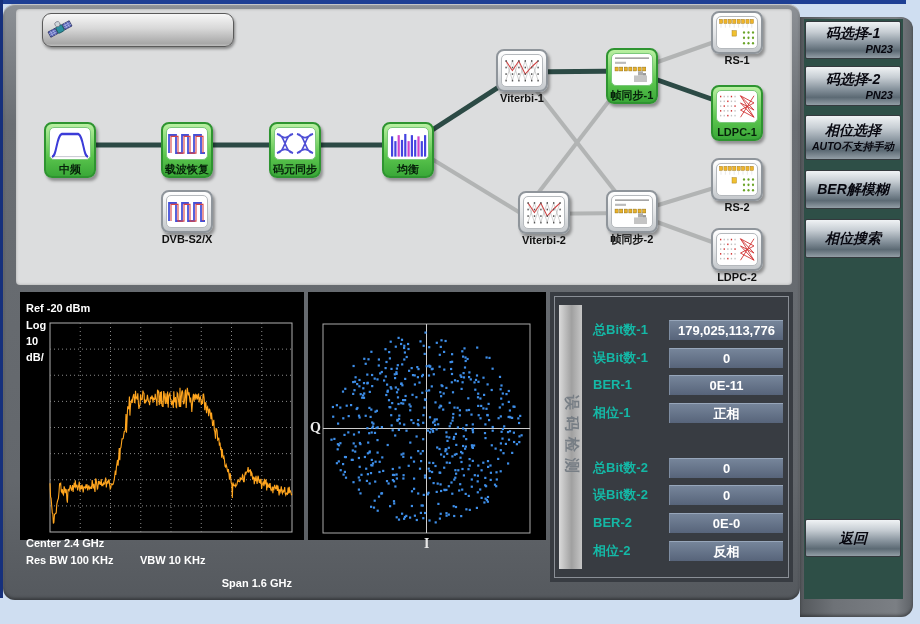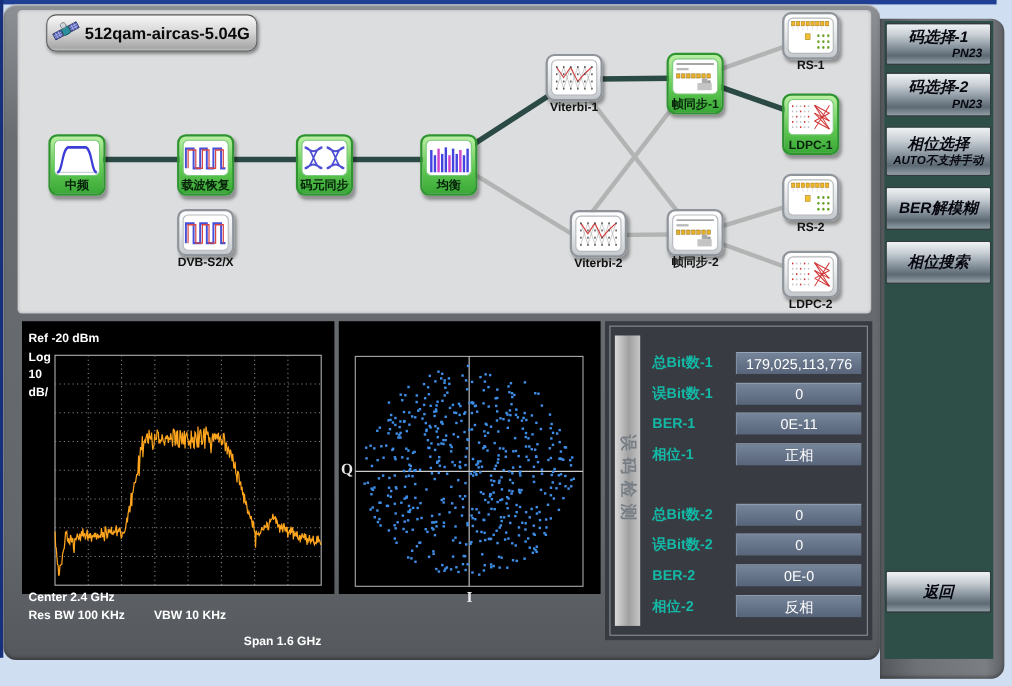--- a/index.html
+++ b/index.html
@@ -41,21 +41,21 @@
 
   .sa-text{position:absolute;color:#fff;font-weight:bold;font-size:11px;white-space:nowrap;}
   .const-label{position:absolute;color:#e8e8e8;font-weight:bold;font-size:14px;font-family:"Liberation Serif",serif;}
 
   .ber-strip{position:absolute;left:9px;top:13px;width:23px;height:264px;
     background:linear-gradient(90deg,#dadada,#a0a0a0 55%,#c6c6c6);}
   .ber-strip span{position:absolute;left:50%;top:50%;transform:translate(-50%,-50%) rotate(90deg);
     white-space:nowrap;font-size:15px;font-weight:bold;color:#777e85;letter-spacing:6px;}
   .ber-label{position:absolute;left:43px;height:20px;line-height:20px;color:#14b8a6;font-weight:bold;font-size:13px;white-space:nowrap;}
   .ber-value{position:absolute;left:119px;width:114px;height:20px;text-align:center;line-height:19px;
-    color:#fff;font-weight:normal;font-size:13px;
+    color:#fff;font-weight:bold;font-size:13px;
     background:linear-gradient(180deg,#76859a,#57647a);border-top:1px solid #97a6ba;border-left:1px solid #7e8da2;}
 
   
   .sidebar{position:absolute;left:800px;top:17px;width:113px;height:600px;
     background:linear-gradient(90deg,#54585c,#6e7277 30%,#7b7f84 85%,#5d6166);
     border-radius:0 12px 12px 0;box-shadow:inset 0 -2px 3px rgba(0,0,0,.35);}
   .sidebar-inner{position:absolute;left:4px;top:2px;width:99px;height:580px;background:#2e4f47;}
   .side-btn{position:absolute;left:1px;width:96px;display:flex;flex-direction:column;justify-content:center;
     background:linear-gradient(180deg,#f0f3f5 0%,#c6cdd3 28%,#87939d 58%,#5c6a74 80%,#939ea6 100%);
     border:1px solid #343a3e;border-radius:2px;color:#07070f;font-weight:bold;font-style:italic;
@@ -418,21 +418,20 @@
         <span id="sat-icon"><svg width="26" height="26" viewBox="0 0 26 26" xmlns="http://www.w3.org/2000/svg">
               <g transform="rotate(-28 13 13)">
                 <rect x="1" y="10" width="8" height="6" fill="#5560b8" stroke="#1a2050" stroke-width="0.6"></rect>
                 <path d="M1 12 H9 M1 14 H9 M3.6 10 V16 M6.3 10 V16" stroke="#c8d0f0" stroke-width="0.5"></path>
                 <rect x="17" y="10" width="8" height="6" fill="#5560b8" stroke="#1a2050" stroke-width="0.6"></rect>
                 <path d="M17 12 H25 M17 14 H25 M19.6 10 V16 M22.3 10 V16" stroke="#c8d0f0" stroke-width="0.5"></path>
                 <rect x="9.5" y="9.5" width="7" height="7" rx="1.5" fill="#2c8f9e" stroke="#10454e" stroke-width="0.7"></rect>
                 <circle cx="13" cy="7.5" r="2.6" fill="#cfd6da" stroke="#667" stroke-width="0.6"></circle>
               </g>
             </svg></span>
-        <span>512qam-aircas-5.04G</span>
       </button>
     </div>
 
     <div class="panel-black" id="spectrum-panel">
       <div class="sa-text" style="left:6px;top:10px;">Ref  -20 dBm</div>
       <div class="sa-text" style="left:6px;top:27px;">Log</div>
       <div class="sa-text" style="left:6px;top:43px;">10</div>
       <div class="sa-text" style="left:6px;top:59px;">dB/</div>
       <svg id="spectrum-svg" width="284" height="290" style="position:absolute;left:0;top:0;">
           <rect x="30" y="31" width="242" height="209" fill="none" stroke="#b0b0b0" stroke-width="1"></rect>

